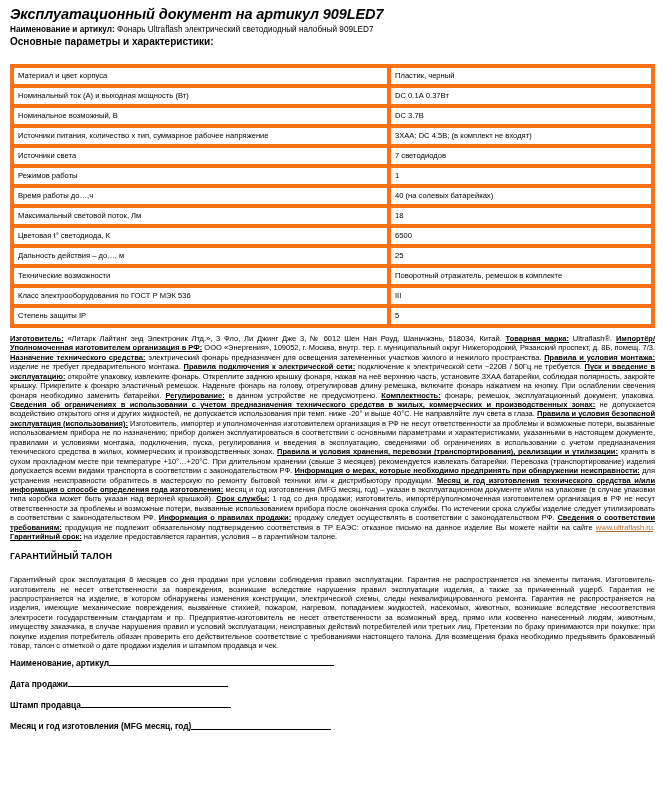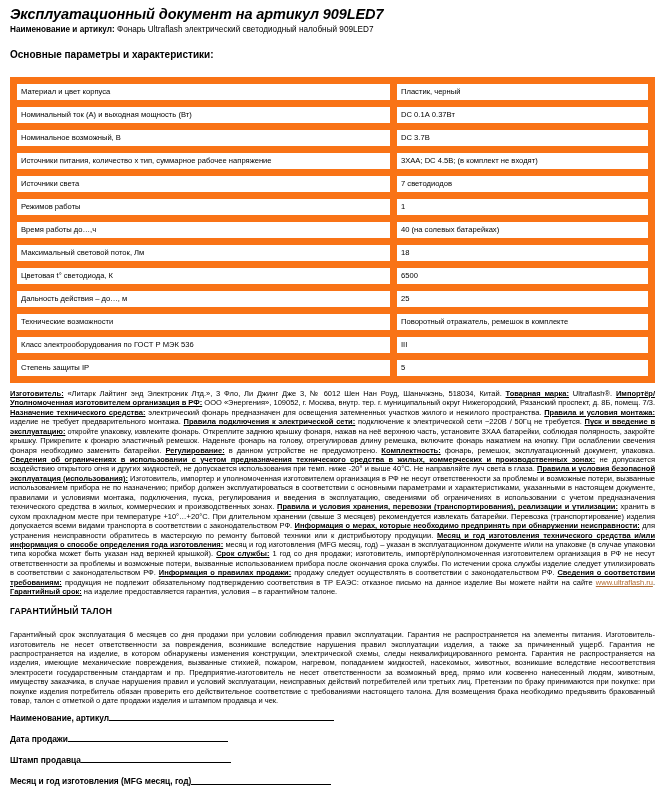--- a/index.html
+++ b/index.html
@@ -26,37 +26,37 @@
   .doc-title {
     font-size: 14.5px;
     font-weight: bold;
     letter-spacing: -0.1px;
     margin: 0 0 2px 0;
     line-height: 1.1;
     font-style: italic;
   }
   .name-line {
     font-size: 8.2px;
-    margin-bottom: 14px;
+    margin-bottom: 1px;
     line-height: 1.2;
   }
   .name-line .lbl { font-weight: bold; }
   .params-head {
     font-size: 10px;
     font-weight: bold;
     margin-bottom: 16px;
   }
   table.params {
     width: 100%;
     border-collapse: collapse;
     font-size: 7.6px;
     table-layout: fixed;
   }
   table.params td {
-    border: 7px solid #f97316;
+    border: 4px solid #f97316;
     padding: 1.5px 4px;
     vertical-align: middle;
     height: 13px;
   }
   table.params td.c1 { width: 365px; }
   .body-text {
     margin-top: 6px;
     text-align: justify;
     font-size: 7.5px;
     line-height: 1.26;

